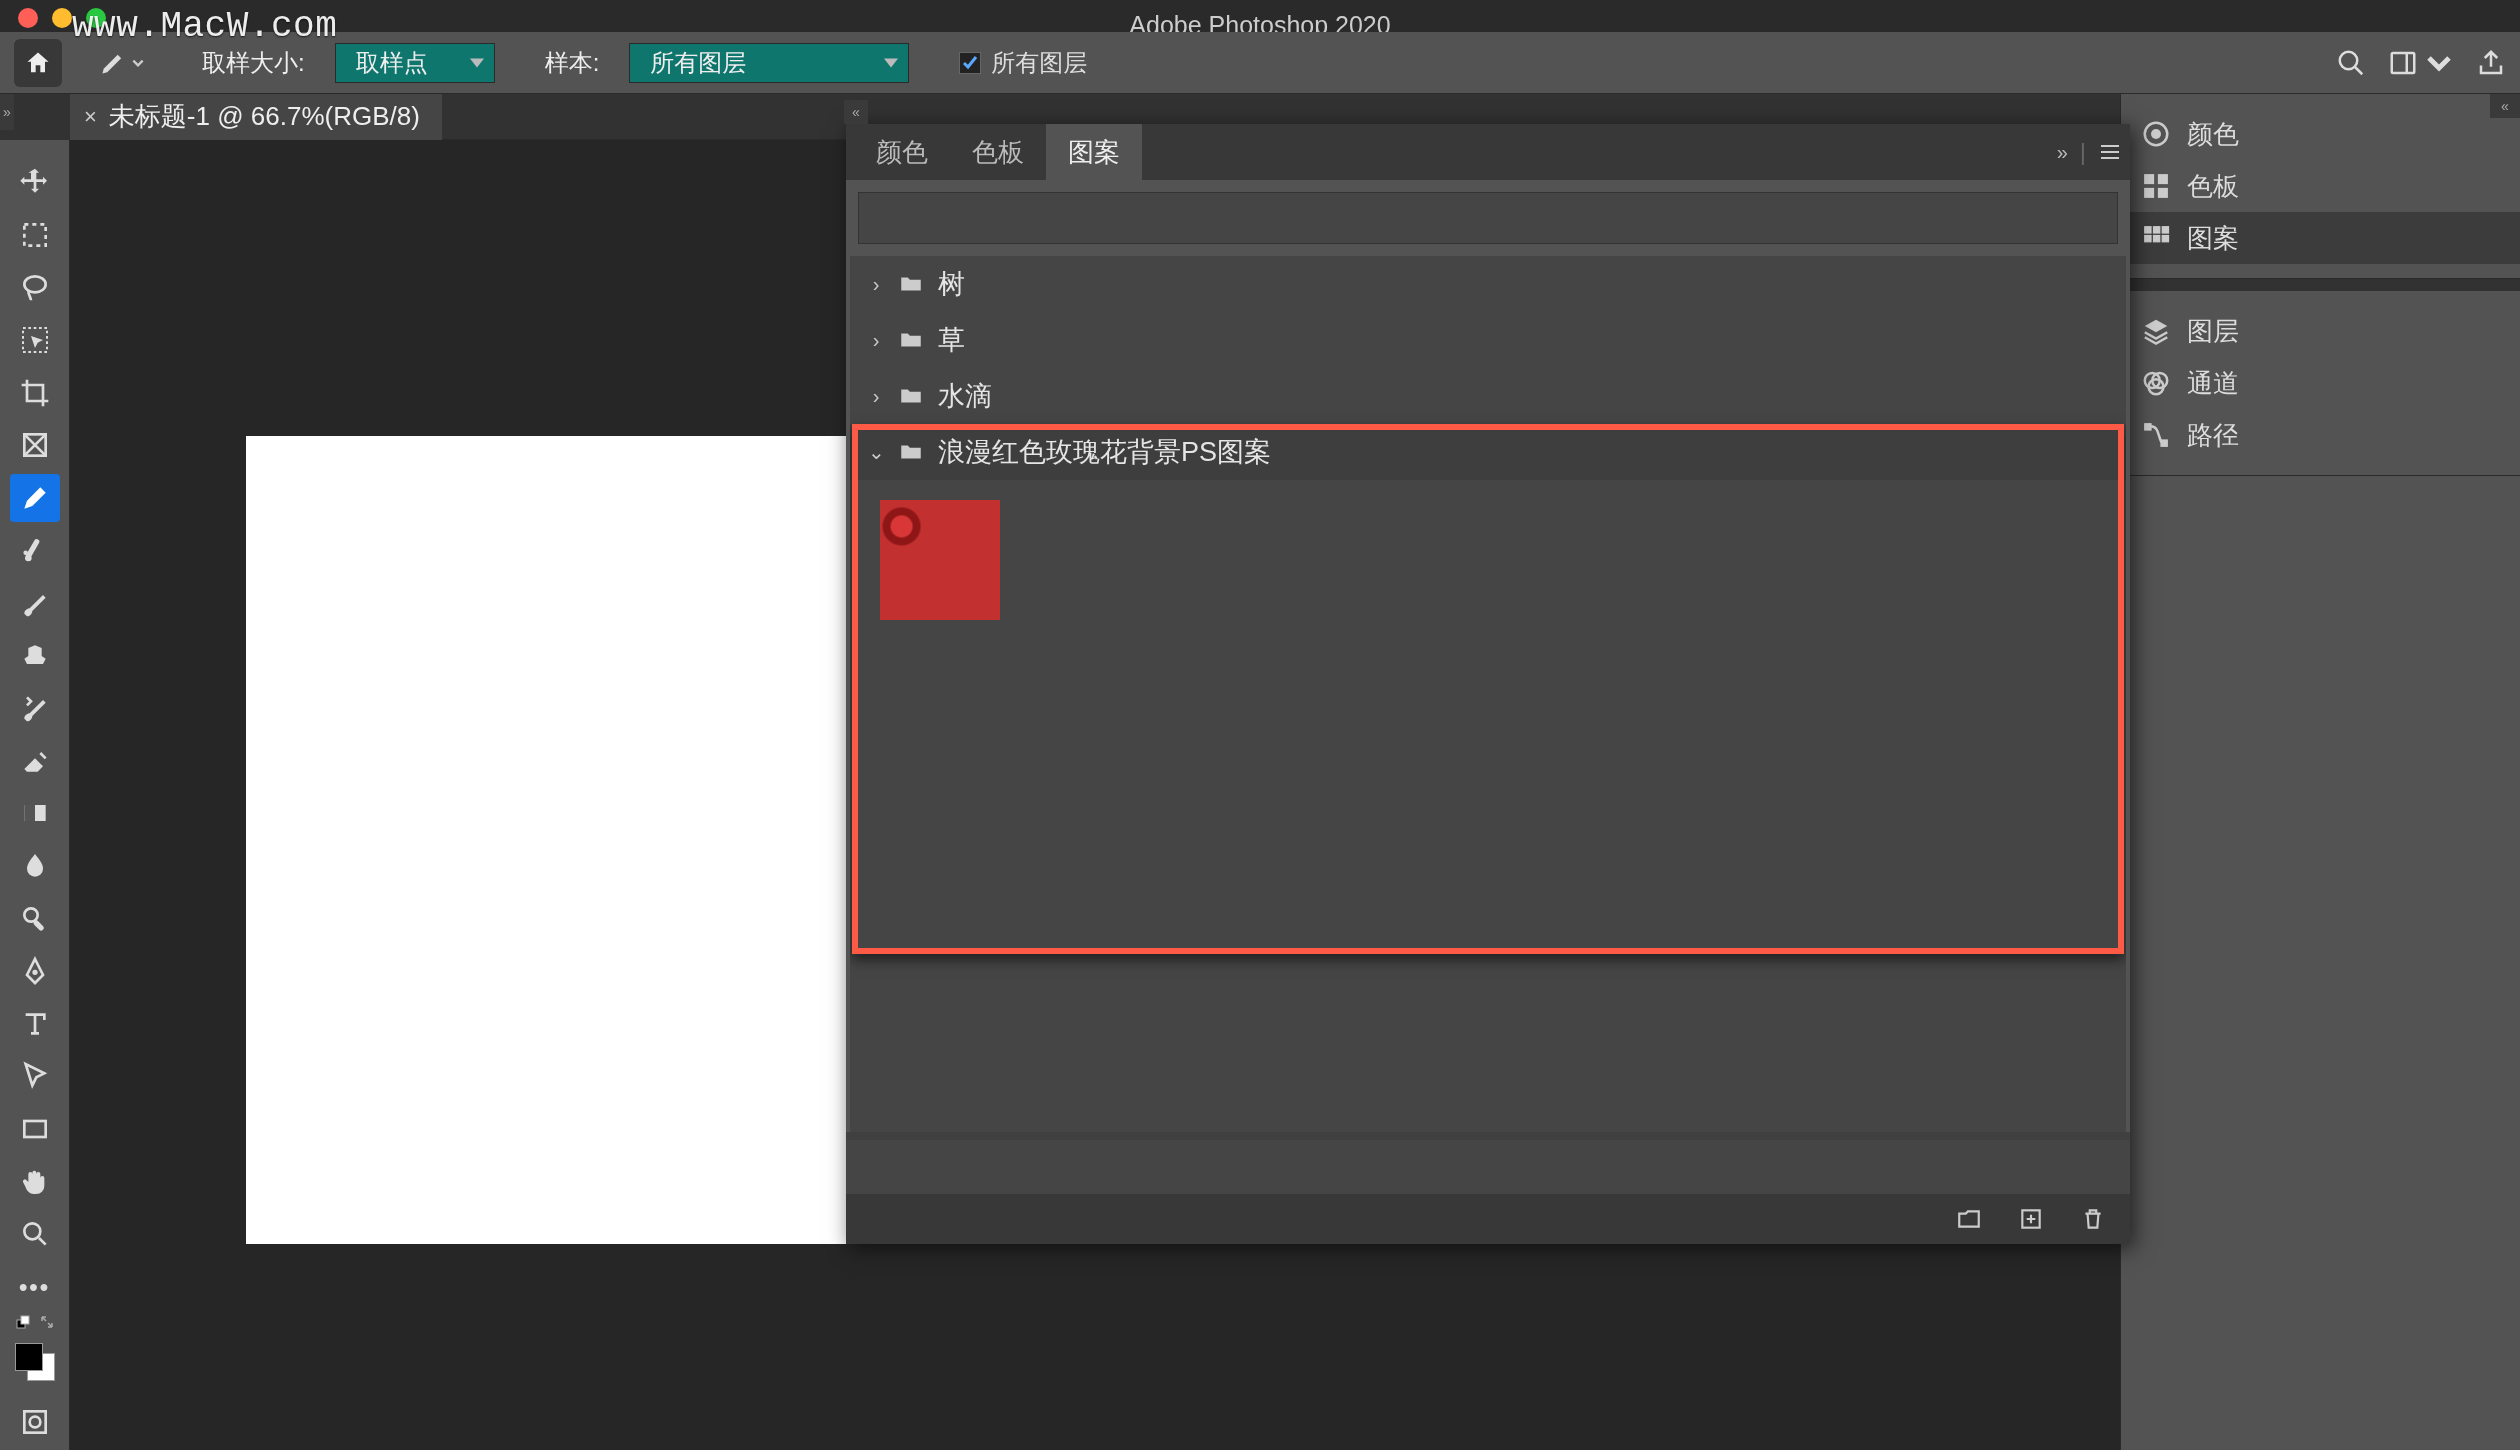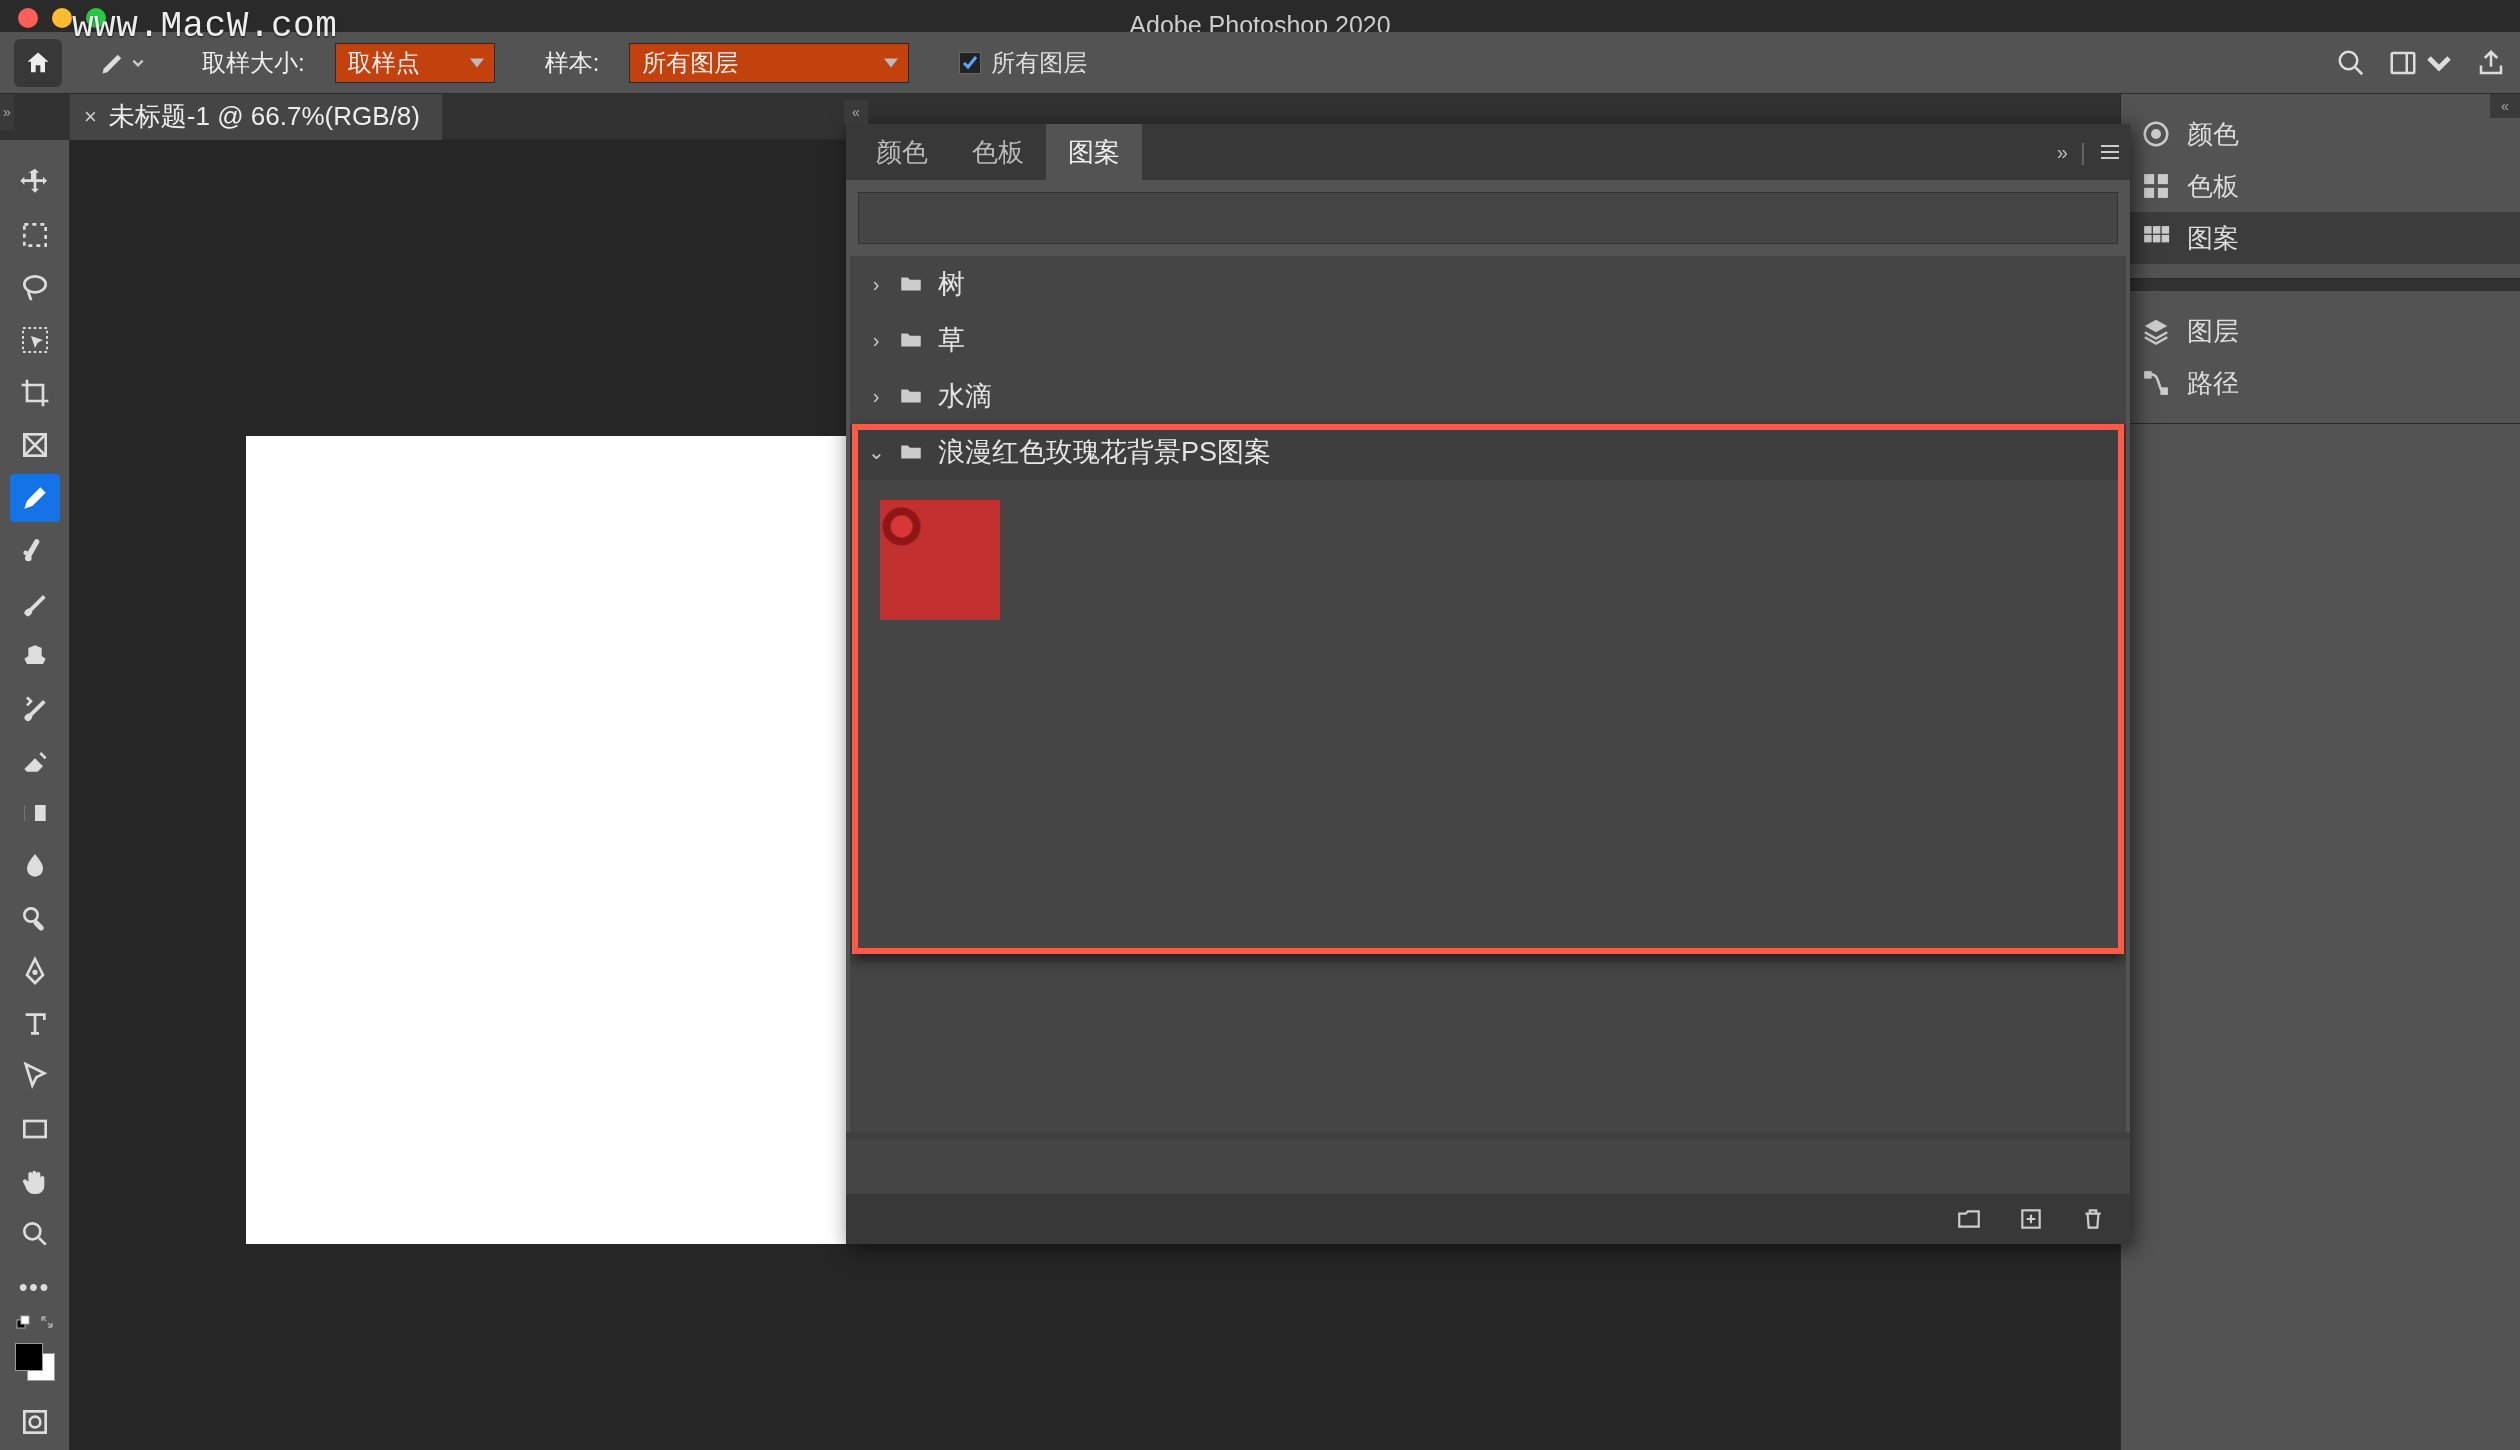--- a/index.html
+++ b/index.html
@@ -9,21 +9,21 @@
 .dot-red{background:#ff5f57}
 .dot-amber{background:#febc2e}
 .dot-green{background:#28c840}
 .watermark{position:absolute;top:6px;left:72px;color:rgba(255,255,255,.92);font-family:Liberation Mono, monospace;font-size:36px;z-index:200;letter-spacing:.5px;text-shadow:0 1px 2px rgba(0,0,0,.7)}
 .titlebar{position:absolute;top:0;left:0;right:0;height:50px;background:#2a2a2a;display:flex;align-items:center;justify-content:center;color:#ccc;font-size:25px}
 .optionsbar{position:absolute;top:32px;left:0;right:0;height:62px;background:#535353;display:flex;align-items:center;padding:0 14px;gap:30px;border-bottom:1px solid #2a2a2a}
 .home-btn{width:48px;height:48px;background:#383838;border-radius:6px;display:flex;align-items:center;justify-content:center}
 .home-btn svg{width:28px;height:28px;fill:#eee}
 .brush-indicator{width:60px;height:48px;display:flex;align-items:center;justify-content:center;gap:4px}
 .opt-label{color:#eee;font-size:24px;margin-left:20px}
-.opt-select{background:#c2410c;border:1px solid #2a2a2a;color:#eee;height:40px;padding:0 30px 0 12px;font-size:24px;display:flex;align-items:center;position:relative;min-width:160px}
+.opt-select{background:#0f766e;border:1px solid #2a2a2a;color:#eee;height:40px;padding:0 30px 0 20px;font-size:24px;display:flex;align-items:center;position:relative;min-width:160px}
 .opt-select.wide{min-width:280px}
 .opt-select::after{content:"";position:absolute;right:10px;top:50%;transform:translateY(-50%);border-left:7px solid transparent;border-right:7px solid transparent;border-top:9px solid #bbb}
 .opt-check{display:flex;align-items:center;gap:10px;margin-left:20px}
 .opt-check .box{width:22px;height:22px;background:#222;border:1px solid #666;display:flex;align-items:center;justify-content:center}
 .opt-check .box svg{width:16px;height:16px;stroke:#5aa9ff;stroke-width:3;fill:none}
 .options-right{margin-left:auto;display:flex;align-items:center;gap:22px}
 .options-right svg{width:30px;height:30px;fill:none;stroke:#ddd;stroke-width:2}
 .left-gutter{position:absolute;top:94px;left:0;width:14px;height:36px;background:#3a3a3a;display:flex;align-items:center;justify-content:center;font-size:14px;color:#aaa}
 .toolbar{position:absolute;top:140px;left:0;width:70px;bottom:0;background:#535353;display:flex;flex-direction:column;align-items:center;padding-top:18px;gap:0;border-right:1px solid #2a2a2a}
 .tool{width:50px;height:50px;display:flex;align-items:center;justify-content:center;border-radius:4px;margin-bottom:4px}
@@ -400,20 +400,28 @@
   <div class="panel-group">
     <div class="panel-item">
       <svg viewBox="0 0 24 24">
           <path d="M12 3l9 5-9 5-9-5z" fill="#ccc" stroke="none"></path>
           <path d="M3 13l9 5 9-5M3 17l9 5 9-5" fill="none" stroke-width="2"></path>
         </svg>
       <span>图层</span>
     </div>
     <div class="panel-item">
       <svg viewBox="0 0 24 24">
+          <circle cx="9" cy="10" r="6" fill="none" stroke-width="2"></circle>
+          <circle cx="15" cy="10" r="6" fill="none" stroke-width="2"></circle>
+          <circle cx="12" cy="15" r="6" fill="none" stroke-width="2"></circle>
+        </svg>
+      <span>通道</span>
+    </div>
+    <div class="panel-item">
+      <svg viewBox="0 0 24 24">
           <rect x="3" y="3" width="5" height="5"></rect>
           <rect x="16" y="16" width="5" height="5"></rect>
           <path d="M8 5c8 0 5 14 11 14" fill="none" stroke-width="2"></path>
         </svg>
       <span>路径</span>
     </div>
   </div>
 </div>
 
 </body></html>

